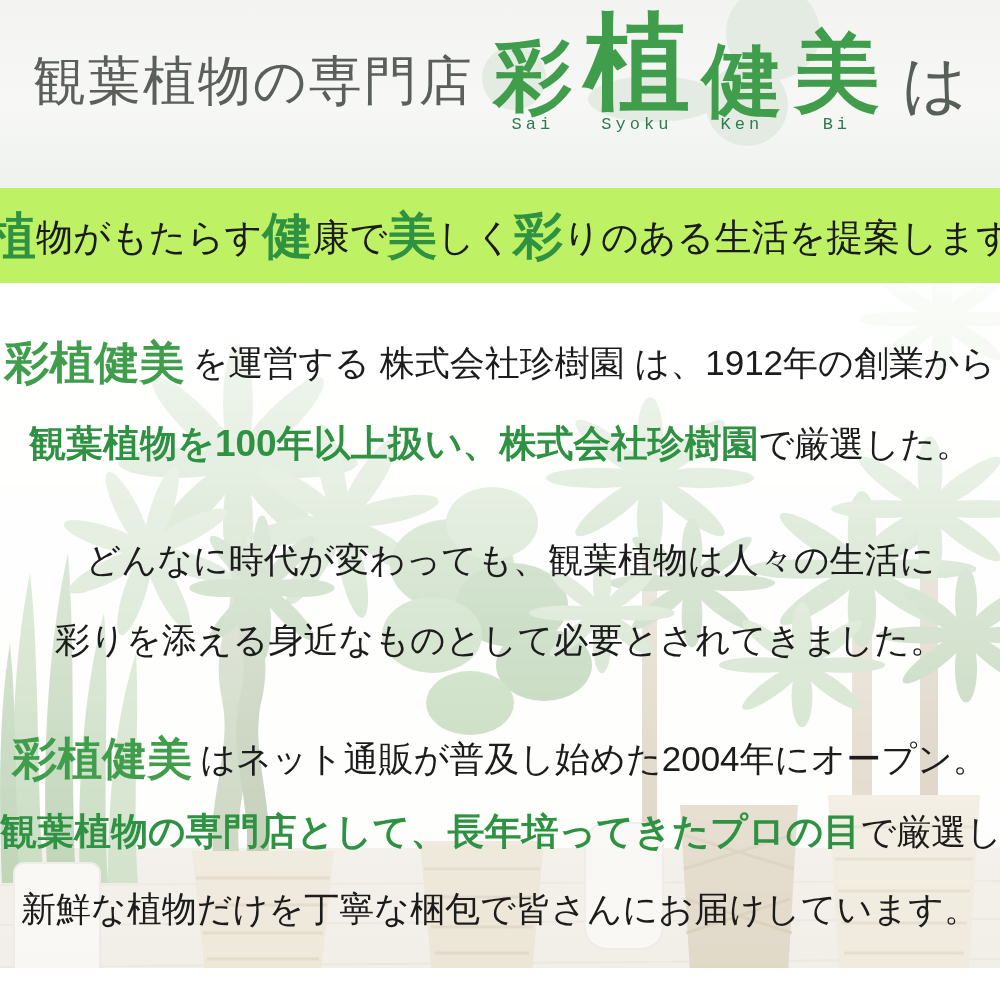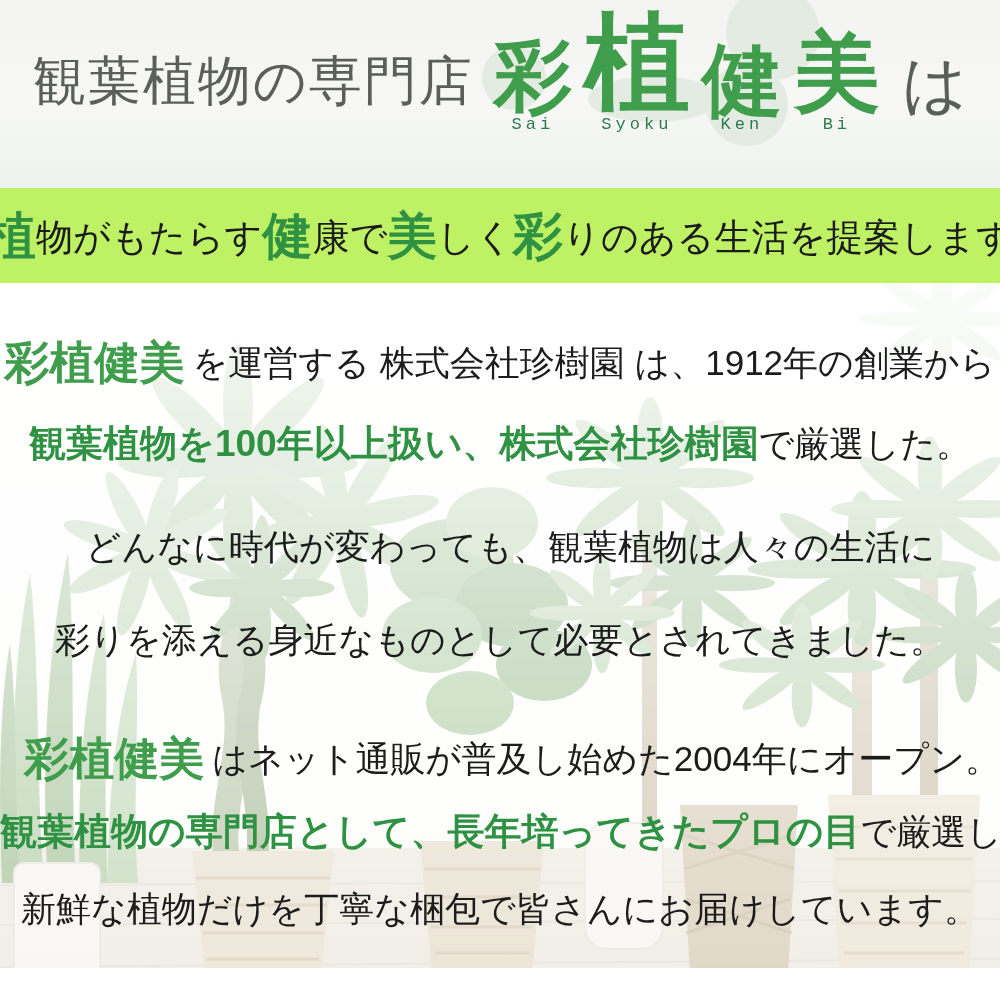--- a/index.html
+++ b/index.html
@@ -55,23 +55,23 @@
   }
   .plain{font-size:35px;color:#1c1c1c;}
   .green-bold{font-size:37px;color:#2f9243;font-weight:bold;}
   .brand-serif{
     font-family:"DejaVu Serif","Liberation Serif",serif;
     font-size:45px;color:#3f9d4b;font-weight:600;
     margin-right:8px;vertical-align:-3px;
   }
   .l1{top:54px;}
   .l2{top:140px;}
-  .l3{top:244px;padding-left:21px;}
+  .l3{top:257px;padding-left:21px;}
   .l4{top:337px;}
-  .l5{top:450px;text-align:right;}
+  .l5{top:450px;}
   .l6{top:528px;}
   .l7{top:606px;text-align:center;}
 </style>
 </head>
 <body>
 
 <div class="canvas">
 
   <header class="header">
     <div class="header-row">

